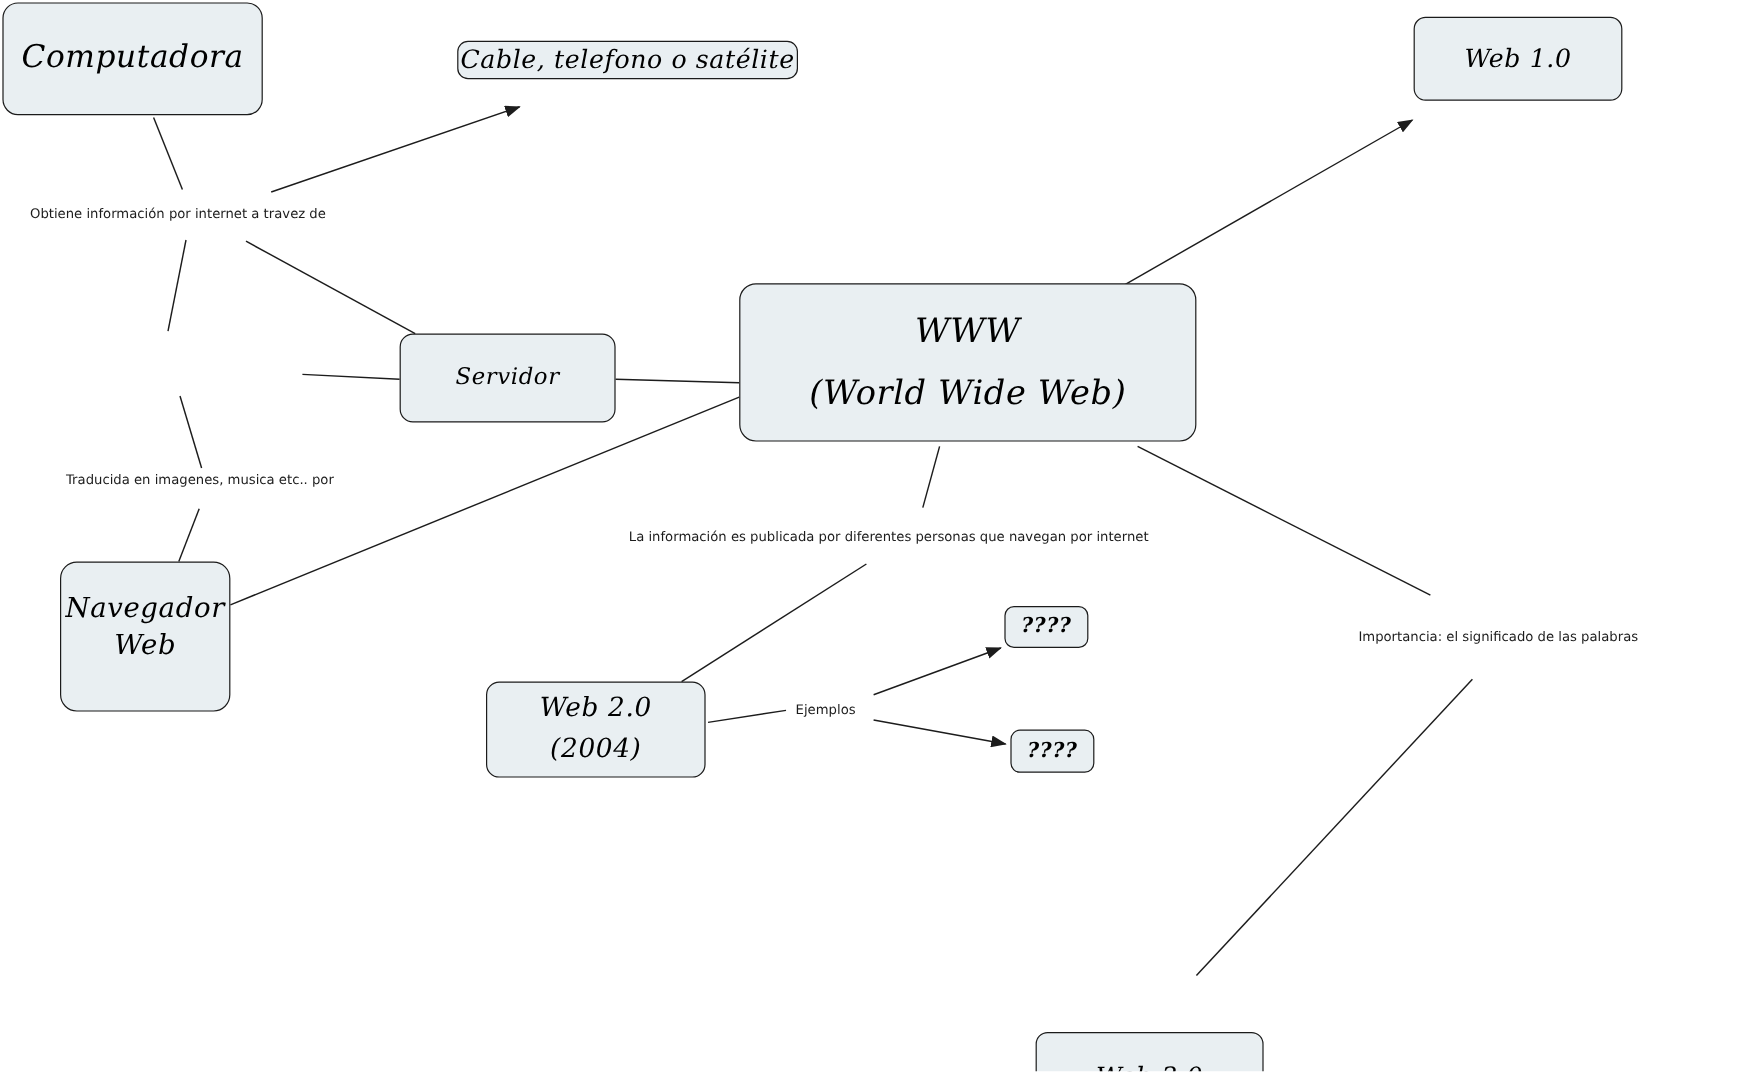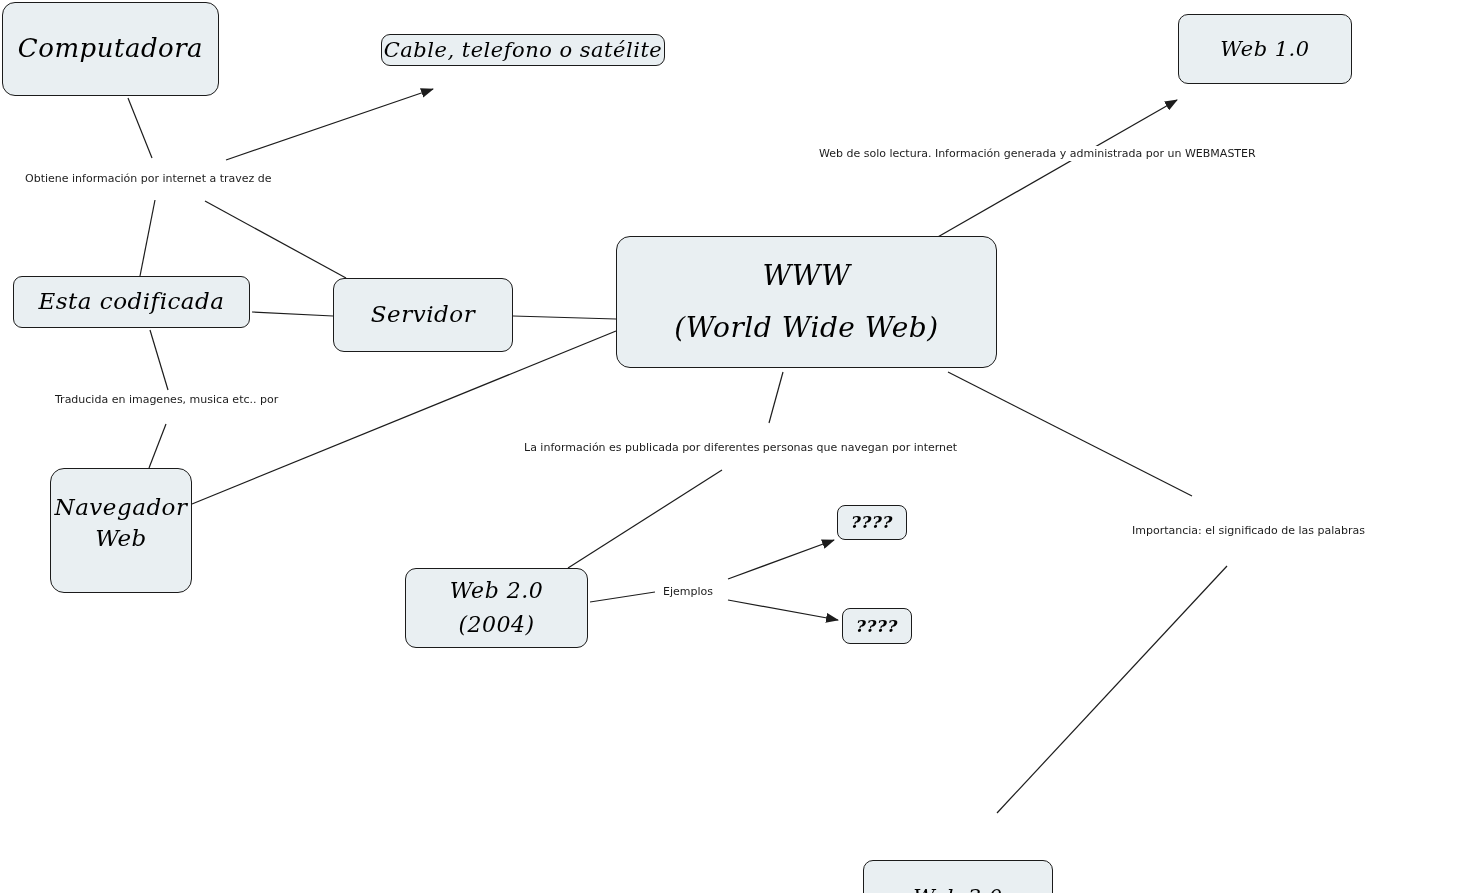--- a/index.html
+++ b/index.html
@@ -59,25 +59,22 @@
   </div>
 
   <div class="node" style="left:381px;top:34px;width:284px;height:32px;font-size:21px;border-radius:9px;">
     <span>Cable, telefono o satélite</span>
   </div>
 
   <div class="node" style="left:1178px;top:14px;width:174px;height:70px;font-size:21px;border-radius:10px;">
     <span>Web 1.0</span>
   </div>
 
-  <div class="node" style="left:13px;top:276px;width:237px;height:52px;font-size:23px;border-radius:9px;">
-    <span>Esta codificada</span>
-  </div>
 
-  <div class="node" style="left:333px;top:278px;width:180px;height:74px;font-size:23px;border-radius:11px;">
+  <div class="node" style="left:333px;top:278px;width:180px;height:74px;font-size:19px;border-radius:11px;">
     <span>Servidor</span>
   </div>
 
   <div class="node" style="left:616px;top:236px;width:381px;height:132px;font-size:28px;line-height:1.85;border-radius:14px;">
     <span>WWW</span>
     <span class="l2">(World Wide Web)</span>
   </div>
 
   <div class="node" style="left:50px;top:468px;width:142px;height:125px;font-size:23px;justify-content:flex-start;padding-top:23px;border-radius:14px;">
     <span>Navegador</span>
@@ -96,21 +93,20 @@
   <div class="node" style="left:842px;top:608px;width:70px;height:36px;font-size:17px;font-weight:bold;border-radius:8px;">
     <span>????</span>
   </div>
 
   <div class="node" style="left:863px;top:860px;width:190px;height:74px;font-size:21px;border-radius:10px;">
     <span>Web 3.0</span>
   </div>
 
   <div class="lbl" style="left:22px;top:171px;">Obtiene información por internet a travez de</div>
 
-  <div class="lbl" style="left:816px;top:146px;">Web de solo lectura. Información generada y administrada por un WEBMASTER</div>
 
   <div class="lbl" style="left:52px;top:392px;">Traducida en imagenes, musica etc.. por</div>
 
   <div class="lbl" style="left:521px;top:440px;">La información es publicada por diferentes personas que navegan por internet</div>
 
   <div class="lbl" style="left:660px;top:584px;text-align:right;">Ejemplos</div>
 
   <div class="lbl" style="left:1129px;top:523px;">Importancia: el significado de las palabras</div>
 
 </div>

